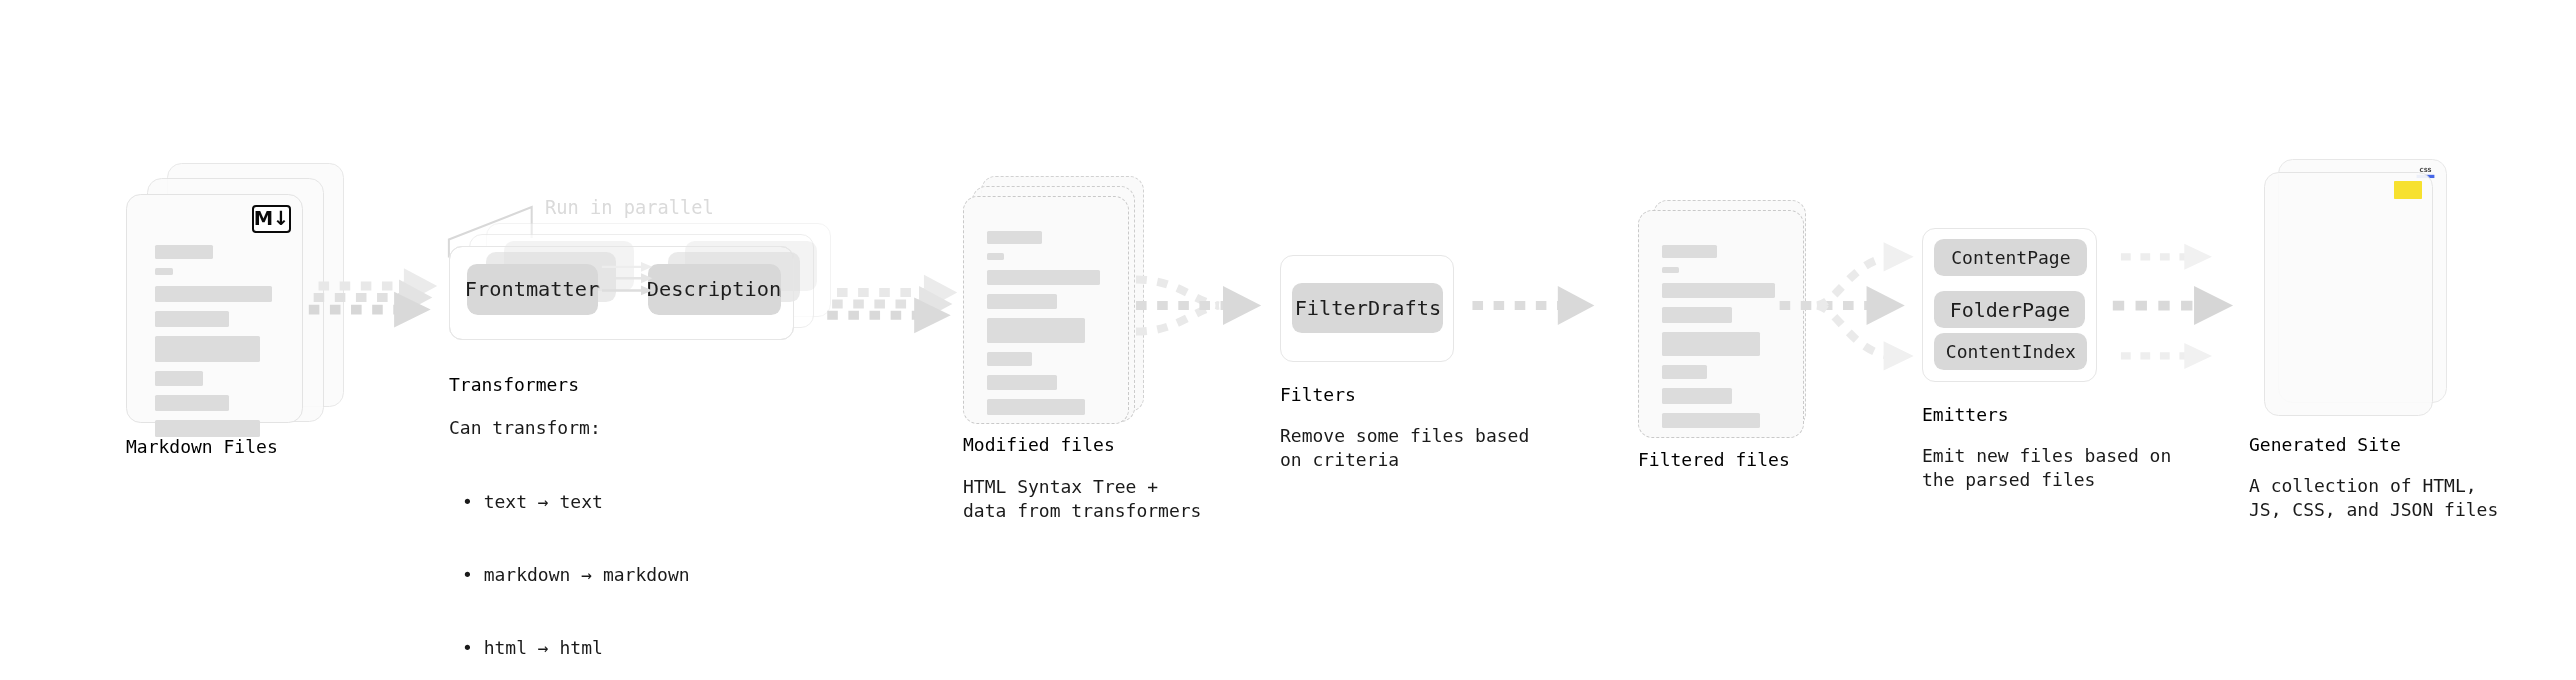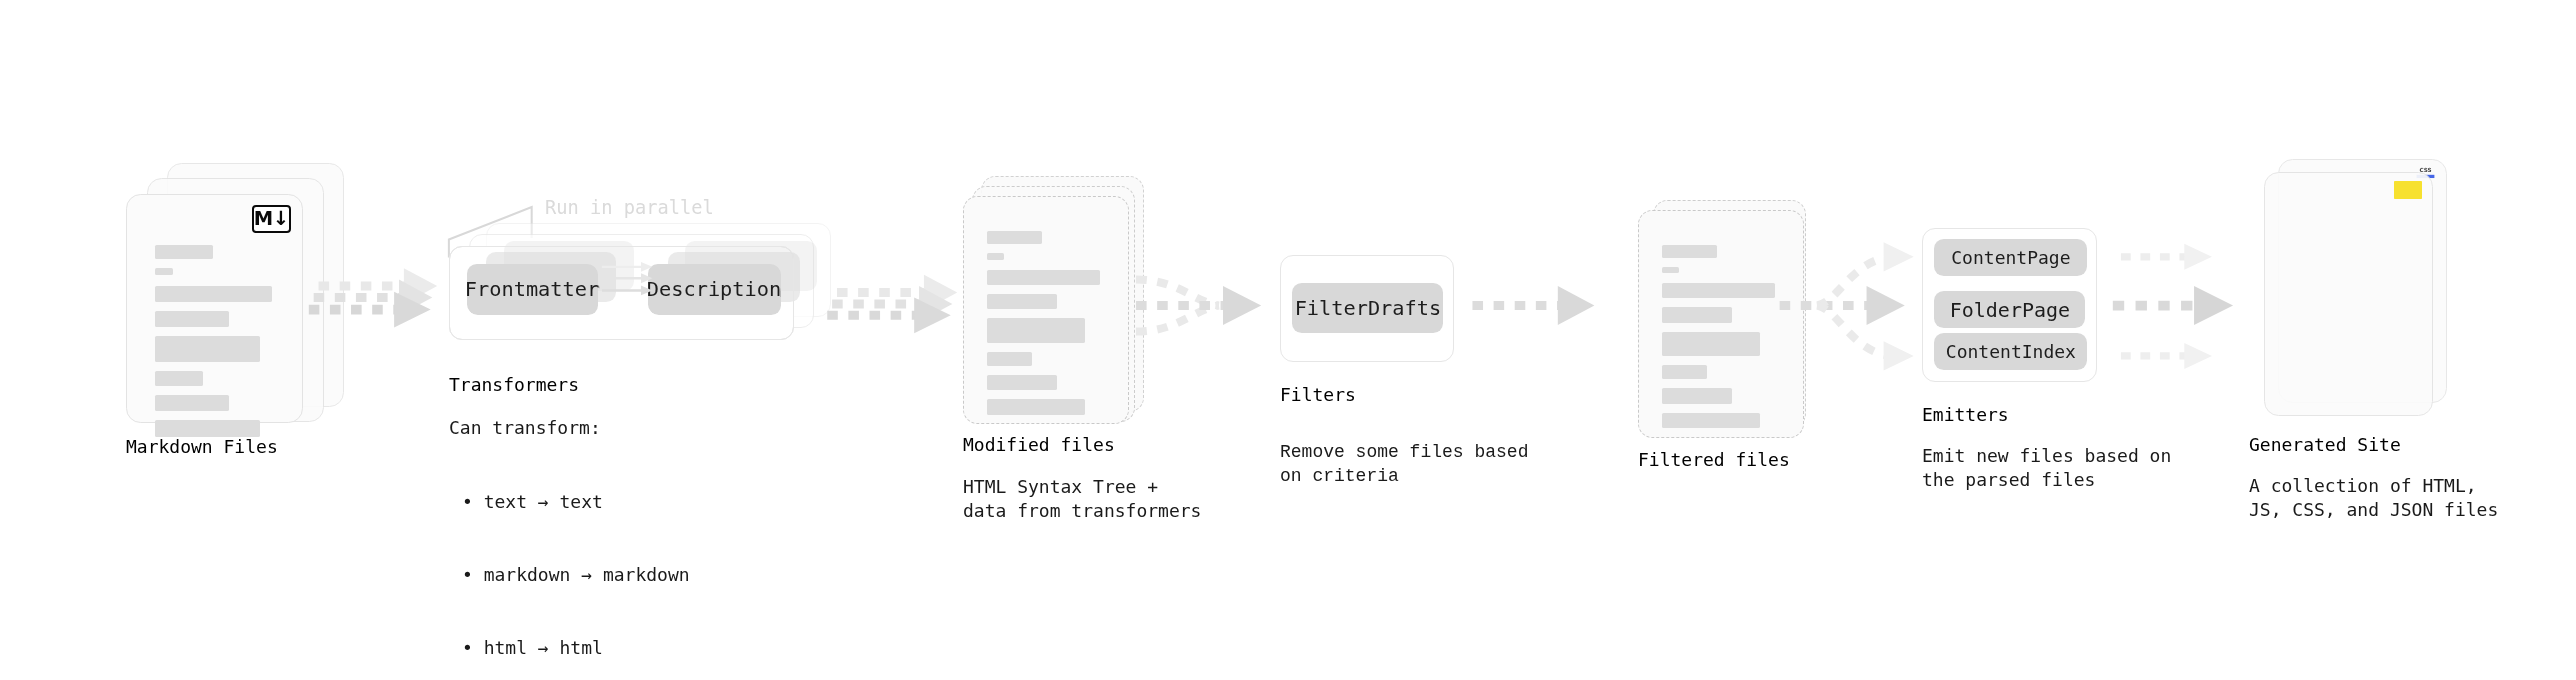--- a/index.html
+++ b/index.html
@@ -217,21 +217,21 @@
     </g>
     <line x1="1398" y1="376" x2="1508" y2="376" stroke="#dcdcdc" stroke-width="11" stroke-dasharray="13 13"></line>
     <polygon points="1505,352 1552,376 1505,400" fill="#d9d9d9"></polygon>
   </svg>
 
   <div class="stage" style="left:1280px; top:252px;">
     <div class="group" style="left:0px; top:3px; width:174px; height:107px;">
       <div class="pill" style="left:11.4px; top:27px; width:151px; height:50px;">FilterDrafts</div>
     </div>
     <div class="title" style="left:0px; top:132px;">Filters</div>
-    <div class="subtitle" style="left:0px; top:188px;font-family:Liberation Mono, monospace;">Remove some files based
+    <div class="subtitle" style="left:0px; top:172px;">Remove some files based
 on criteria</div>
   </div>
 
   <svg class="ov" width="2576" height="681" viewBox="0 0 3170 838">
     <line x1="1812" y1="376" x2="1920" y2="376" stroke="#dcdcdc" stroke-width="11" stroke-dasharray="13 13"></line>
     <polygon points="1917,352 1962,376 1917,400" fill="#d9d9d9"></polygon>
   </svg>
 
   <div class="stage" style="left:1602px; top:200px;margin-left:36px;">
     <div class="cardstack" style="width:195px;height:244px;">

